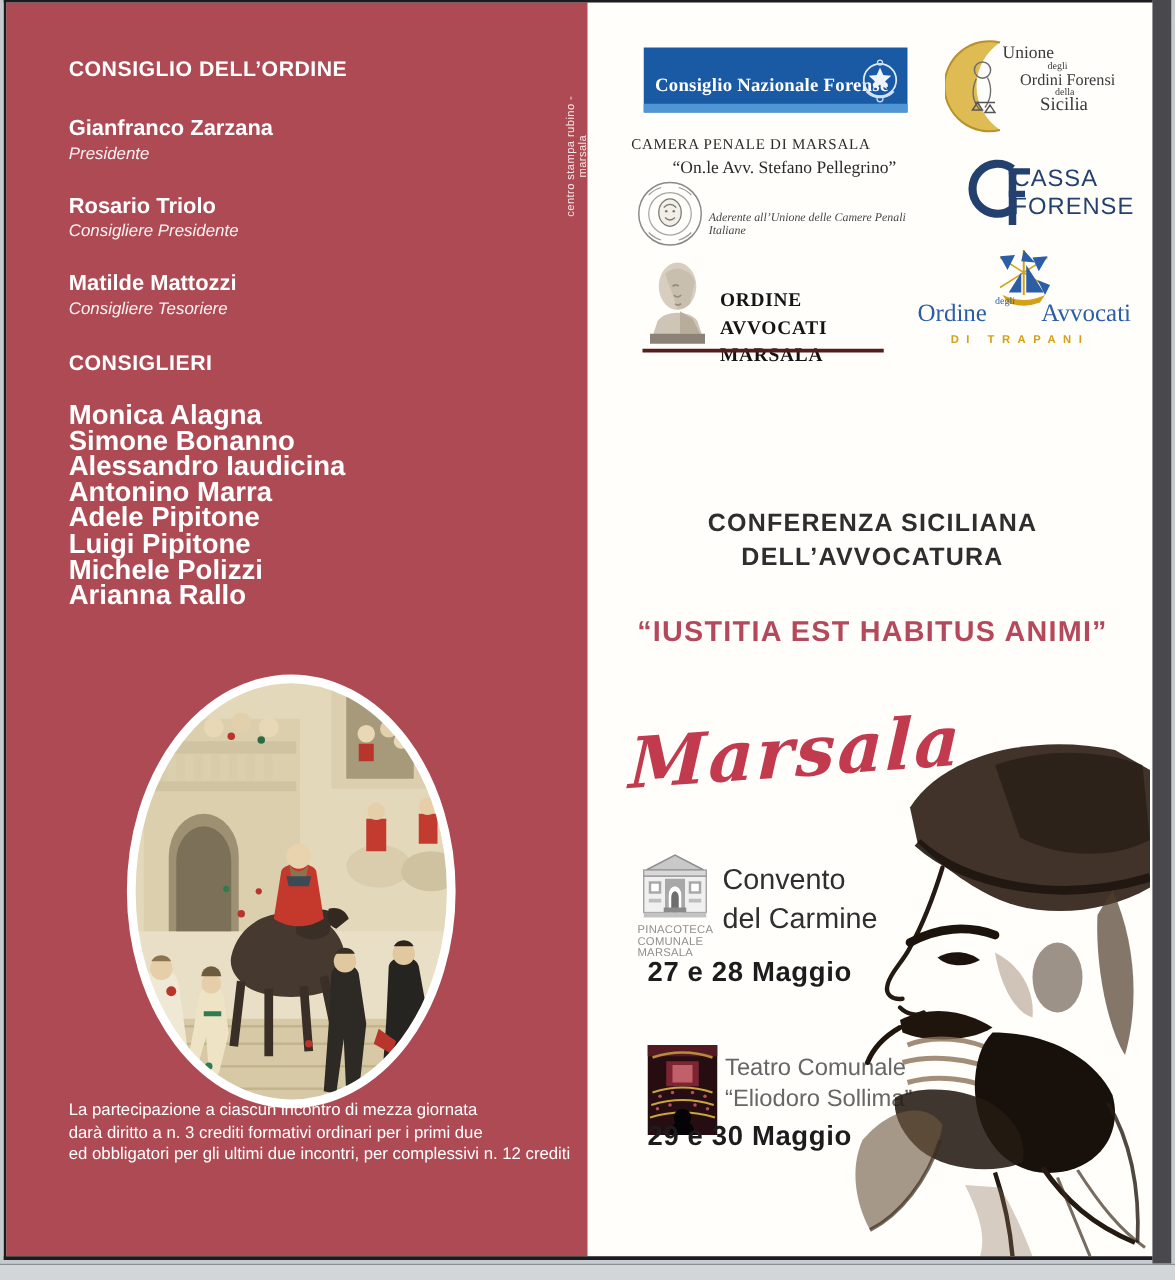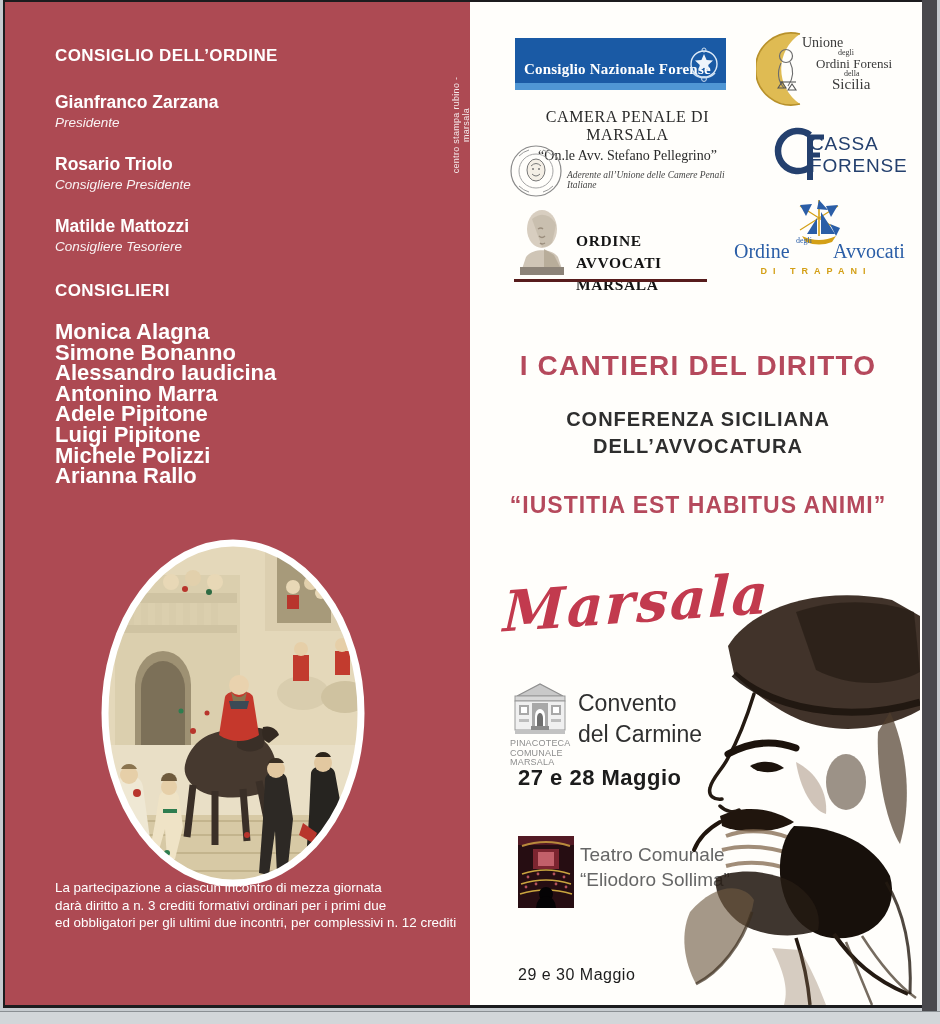--- a/index.html
+++ b/index.html
@@ -33,21 +33,21 @@
      display:flex;align-items:flex-end;padding:0 0 5px 9px;}
   .cnf-text{font-family:"Liberation Serif",serif;font-weight:bold;font-size:15px;color:#fff;letter-spacing:.2px;}
   .cnf-emblem{position:absolute;right:4px;top:7px;}
   .logo-sicilia{left:753px;top:30px;width:142px;height:80px;}
   .sic-text{position:absolute;left:46px;top:6px;font-family:"Liberation Serif",serif;color:#3a3a3a;line-height:13px;}
   .sic-l1{font-size:14px;}
   .sic-sm{font-size:8px;line-height:8px;}
   .sic-l3{font-size:13px;}
   .sic-l5{font-size:15px;}
   .camera-penale{left:502px;top:108px;width:245px;height:92px;font-family:"Liberation Serif",serif;color:#2a2a2a;}
-  .cp-title{font-size:16px;text-align:center;letter-spacing:.6px;}
+  .cp-title{font-size:12px;letter-spacing:.6px;}
   .cp-sub{font-size:14px;text-align:center;margin-top:4px;}
   .cp-seal{position:absolute;left:4px;top:36px;}
   .cp-note{position:absolute;left:62px;top:62px;width:185px;font-style:italic;font-size:9.5px;color:#444;}
   .logo-cassa{left:763px;top:122px;width:135px;height:66px;color:#24406e;}
   .cassa-text{position:absolute;left:44px;top:11px;font-size:19px;letter-spacing:.8px;line-height:22px;}
   .logo-marsala-bar{left:511px;top:205px;width:196px;height:80px;}
   .omb-text{position:absolute;left:62px;top:25px;font-family:"Liberation Serif",serif;font-weight:bold;
      font-size:15.5px;letter-spacing:.6px;color:#141414;line-height:22px;}
   .omb-rule{position:absolute;left:0;top:74px;width:193px;height:3px;background:#571c1c;}
   .logo-trapani{left:731px;top:196px;width:164px;height:84px;font-family:"Liberation Serif",serif;color:#2b5ea7;}
@@ -64,21 +64,21 @@
   .motto{left:477px;top:492px;width:436px;text-align:center;font-size:23px;font-weight:bold;
      color:#b5495c;letter-spacing:1px;}
   .city-script{left:500px;top:570px;width:240px;font-family:"DejaVu Serif",serif;font-style:italic;
      font-weight:bold;font-size:56px;color:#c23a4e;transform:rotate(-4deg) skewX(-6deg);letter-spacing:2px;}
   .venue1-icon{left:508px;top:681px;}
   .venue1-org{left:507px;top:739px;font-size:9px;line-height:9.6px;color:#8e8e8e;letter-spacing:.2px;}
   .venue1-name{left:575px;top:688px;font-size:23px;line-height:31px;color:#2f2f2f;}
   .dates1{left:515px;top:765px;font-size:22px;font-weight:bold;color:#1c1c1c;letter-spacing:.5px;}
   .venue2-photo{left:515px;top:836px;}
   .venue2-name{left:577px;top:842px;font-size:19px;line-height:25px;color:#666;}
-  .dates2{left:515px;top:966px;font-size:16px;font-weight:normal;color:#1c1c1c;letter-spacing:.5px;}
+  .dates2{left:515px;top:896px;font-size:22px;font-weight:bold;color:#1c1c1c;letter-spacing:.5px;}
   .ink-sketch{left:673px;top:582px;width:244px;height:423px;pointer-events:none;}
 </style>
 </head>
 <body>
 
 <div class="canvas">
   <div class="sheet">
 
     <aside class="left-panel">
       <div class="panel-heading" style="top:44px">CONSIGLIO DELL’ORDINE</div>
@@ -291,21 +291,20 @@
         <path d="M31,16 L31,38 L45,38 Z" fill="#2b5ea7"></path>
         <path d="M27,22 L27,38 L17,38 Z" fill="#2b5ea7"></path>
         <path d="M12,40 Q29,48 46,40 L42,46 Q29,51 16,46 Z" fill="#d4a017"></path>
       </svg>
       <span class="tr-ordine">Ordine</span>
       <span class="tr-degli">degli</span>
       <span class="tr-avvocati">Avvocati</span>
       <div class="tr-sub">DI TRAPANI</div>
     </div>
 
-    <h1 class="rp main-title">I CANTIERI DEL DIRITTO</h1>
     <div class="rp subtitle">
       <span>CONFERENZA SICILIANA</span><br>
       <span>DELL’AVVOCATURA</span>
     </div>
     <div class="rp motto">“IUSTITIA EST HABITUS ANIMI”</div>
     <div class="rp city-script">Marsala</div>
 
     <svg class="rp venue1-icon" width="58" height="56" viewBox="0 0 58 56">
       <path d="M6,15 L29,3 L52,15 Z" fill="#c9c9c9" stroke="#8f8f8f" stroke-width="1.2"></path>
       <rect x="4" y="15" width="50" height="5" fill="#d8d8d8" stroke="#999" stroke-width="1"></rect>

